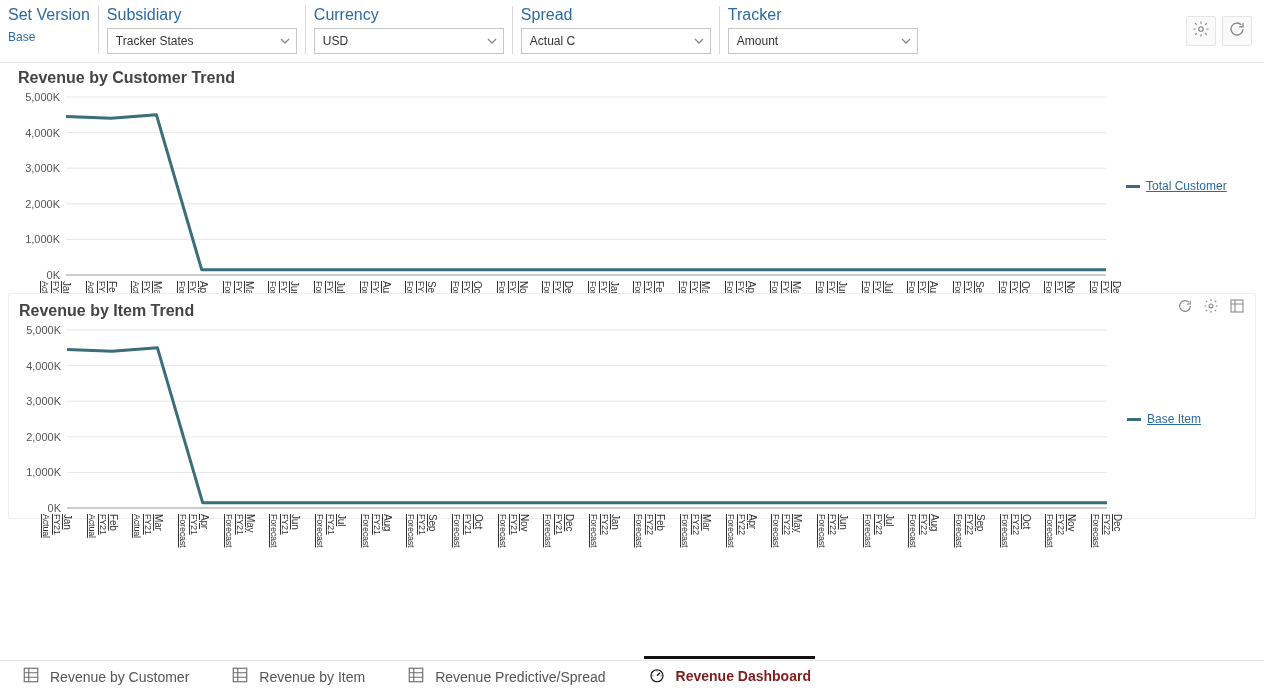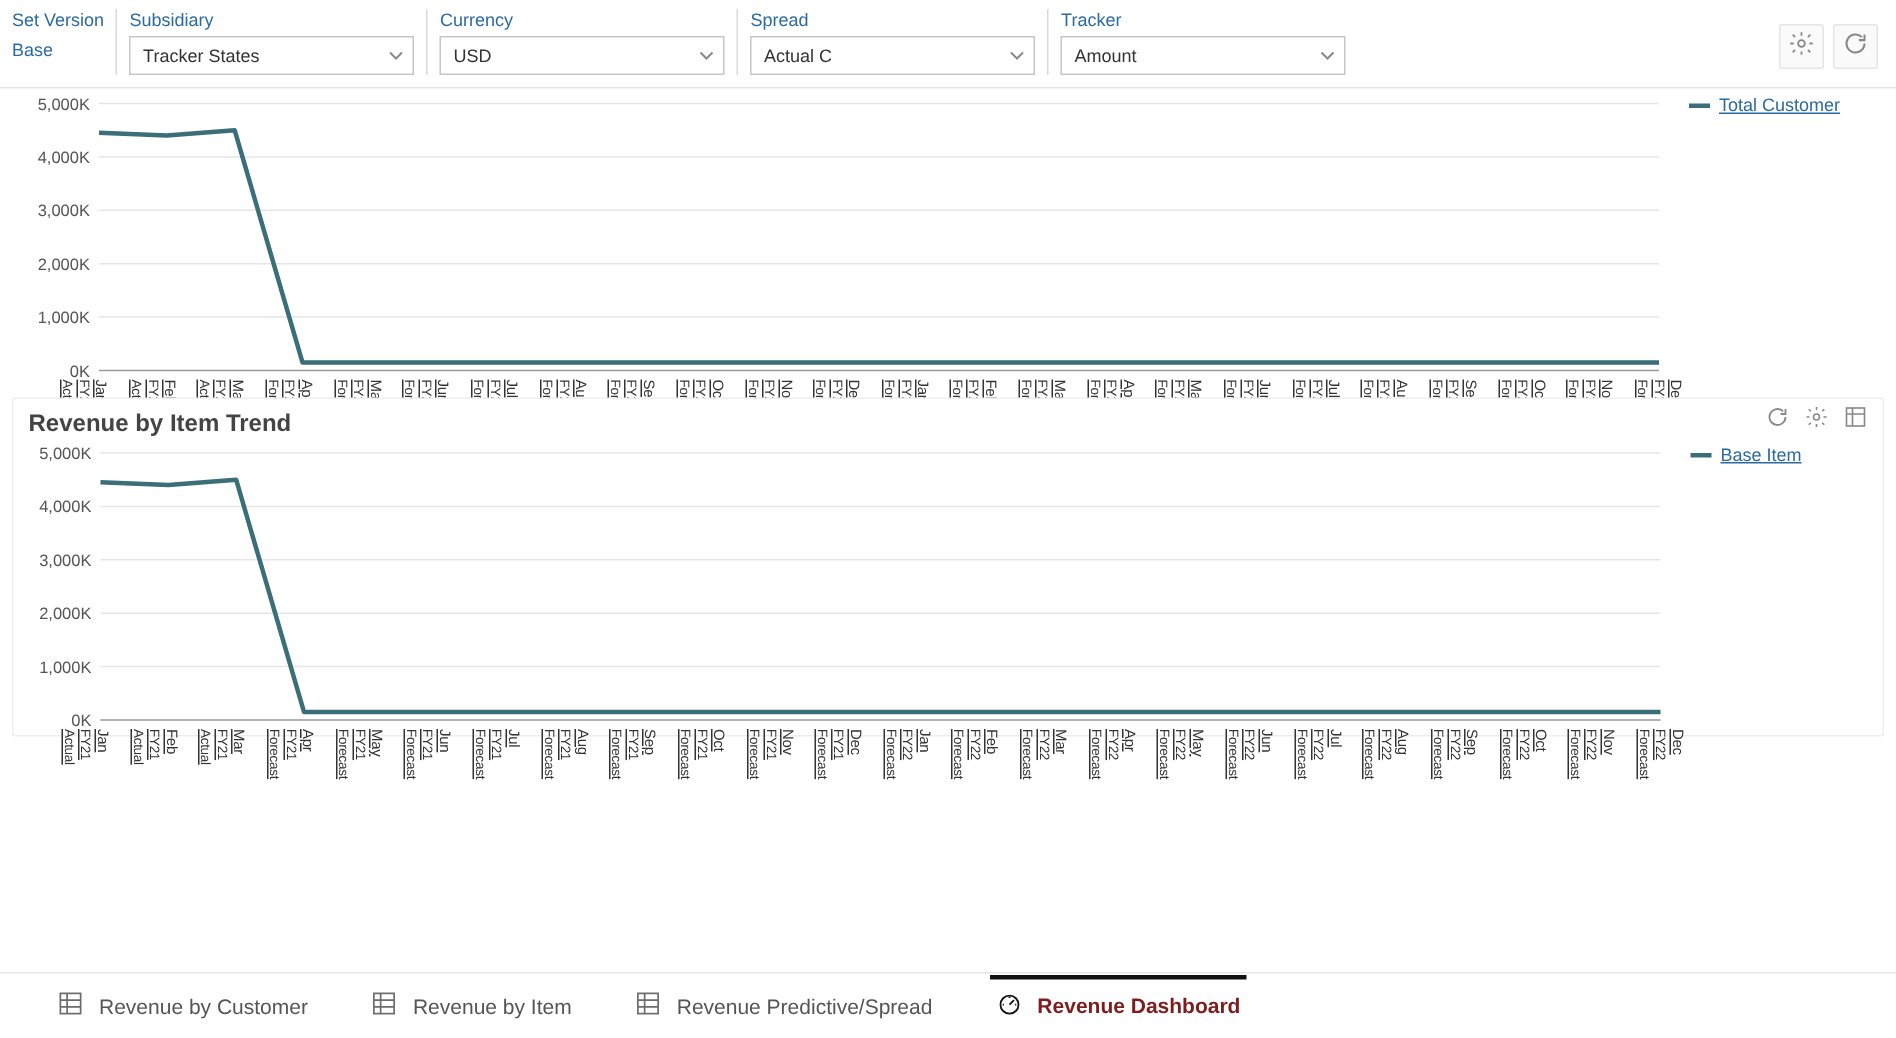--- a/index.html
+++ b/index.html
@@ -2,53 +2,53 @@
 <html><head>
 <meta charset="utf-8">
 <style>
   * { box-sizing: border-box; margin: 0; padding: 0; font-family: Arial, Helvetica, sans-serif; }
   html, body { width: 1264px; height: 692px; background: #fff; color: #333; overflow: hidden; }
 
   
   .filter-bar { display: flex; align-items: flex-start; padding: 6px 8px 8px 8px; border-bottom: 1px solid #e5e5e5; gap: 0; position: relative; }
   .filter-group { display: flex; flex-direction: column; gap: 4px; padding: 0 8px; border-left: 1px solid #d9d9d9; }
   .filter-group:first-child { border-left: none; padding-left: 0; }
-  .filter-label { font-size: 12px; color: #2b6aa3; }
+  .filter-label { font-size: 16px; color: #2b6aa3; }
   .filter-value-plain { font-size: 12px; color: #2b6aa3; padding-top: 2px; }
   .dropdown { position: relative; min-width: 190px; height: 26px; border: 1px solid #c6c6c6; background: #fff; display: flex; align-items: center; padding: 0 26px 0 8px; font-size: 12px; color: #333; cursor: pointer; }
   .dropdown .chev { position: absolute; right: 6px; top: 50%; transform: translateY(-50%); width: 10px; height: 10px; }
   .chev svg { display: block; }
   .filter-actions { margin-left: auto; display: flex; gap: 6px; align-items: center; padding-top: 10px; padding-right: 4px; }
   .icon-btn { width: 30px; height: 30px; border: 1px solid #e5e5e5; background: #fafafa; display: flex; align-items: center; justify-content: center; cursor: pointer; color: #888; border-radius: 2px; }
   .icon-btn svg { width: 18px; height: 18px; }
 
   
   .charts { padding: 4px 8px 0 8px; }
   .chart-card { position: relative; border: 1px solid #eee; border-radius: 2px; margin-bottom: 8px; padding: 6px 8px 4px 8px; background: #fff; }
   .chart-card.first { border: none; padding-top: 0; }
   .chart-title { font-size: 16px; font-weight: 700; color: #444; margin: 2px 0 4px 2px; }
   .chart-area { display: flex; align-items: stretch; }
   .plot-wrap { flex: 0 0 1100px; height: 190px; position: relative; }
   .plot-wrap svg { display: block; }
-  .legend { flex: 1; display: flex; flex-direction: column; justify-content: flex-start; align-items: flex-start; padding-left: 10px; }
+  .legend { flex: 1; display: flex; flex-direction: column; justify-content: center; align-items: flex-start; padding-left: 10px; }
   .legend-item { display: flex; align-items: center; gap: 6px; font-size: 12px; color: #2b6aa3; }
   .legend-swatch { width: 14px; height: 3px; background: #3a6e79; }
   .legend-label { text-decoration: underline; cursor: pointer; }
 
   .xaxis { position: relative; height: 70px; margin-left: 50px; width: 1050px; }
   .xtick { position: absolute; top: 0; transform-origin: top left; transform: rotate(90deg) translate(0,-6px); font-size: 10px; color: #333; white-space: nowrap; letter-spacing: -0.2px; }
   .xtick .line2, .xtick .line3 { font-size: 9px; }
   .xtick span { display: block; line-height: 11px; text-decoration: underline; }
 
   .chart-toolbar { position: absolute; right: 8px; top: 4px; display: flex; gap: 6px; color: #888; }
   .chart-toolbar .mini { width: 20px; height: 20px; display: flex; align-items: center; justify-content: center; cursor: pointer; }
   .chart-toolbar svg { width: 16px; height: 16px; }
 
   
-  .bottom-tabs { position: absolute; left: 0; right: 0; bottom: 0; height: 44px; border-top: 1px solid #e5e5e5; background: #fff; display: flex; align-items: center; gap: 34px; padding: 0 34px; }
+  .bottom-tabs { position: absolute; left: 0; right: 0; bottom: 0; height: 32px; border-top: 1px solid #e5e5e5; background: #fff; display: flex; align-items: center; gap: 34px; padding: 0 18px; }
   .tab { display: flex; align-items: center; gap: 10px; font-size: 14px; color: #555; cursor: pointer; padding: 10px 4px; }
   .tab.active { color: #7f1d1d; font-weight: 700; border-top: 3px solid #111; margin-top: -1px; padding-top: 7px; }
   .tab svg { width: 18px; height: 18px; color: #6b6b6b; }
   .tab.active svg { color: #111; }
 </style>
 </head>
 <body>
 
 <div class="filter-bar">
   <div class="filter-group">
@@ -111,20 +111,21 @@
             <path d="M20 12a8 8 0 1 1-2.34-5.66"></path>
             <path d="M20 4v5h-5"></path>
           </svg></span>
     </div>
   </div>
 </div>
 
 <div class="charts">
 
   <div class="chart-card first">
+    <div class="chart-title">Revenue by Customer Trend</div>
     <div class="chart-area">
       <div class="plot-wrap">
         <svg class="plot-svg" width="1100" height="190">
             <line x1="50" x2="1090" y1="184" y2="184" stroke="#999" stroke-width="1"></line>
             <text x="44" y="188" text-anchor="end" font-size="11" fill="#555">0K</text>
             <line x1="50" x2="1090" y1="148.4" y2="148.4" stroke="#e6e6e6" stroke-width="1"></line>
             <text x="44" y="152.4" text-anchor="end" font-size="11" fill="#555">1,000K</text>
             <line x1="50" x2="1090" y1="112.8" y2="112.8" stroke="#e6e6e6" stroke-width="1"></line>
             <text x="44" y="116.8" text-anchor="end" font-size="11" fill="#555">2,000K</text>
             <line x1="50" x2="1090" y1="77.2" y2="77.2" stroke="#e6e6e6" stroke-width="1"></line>

